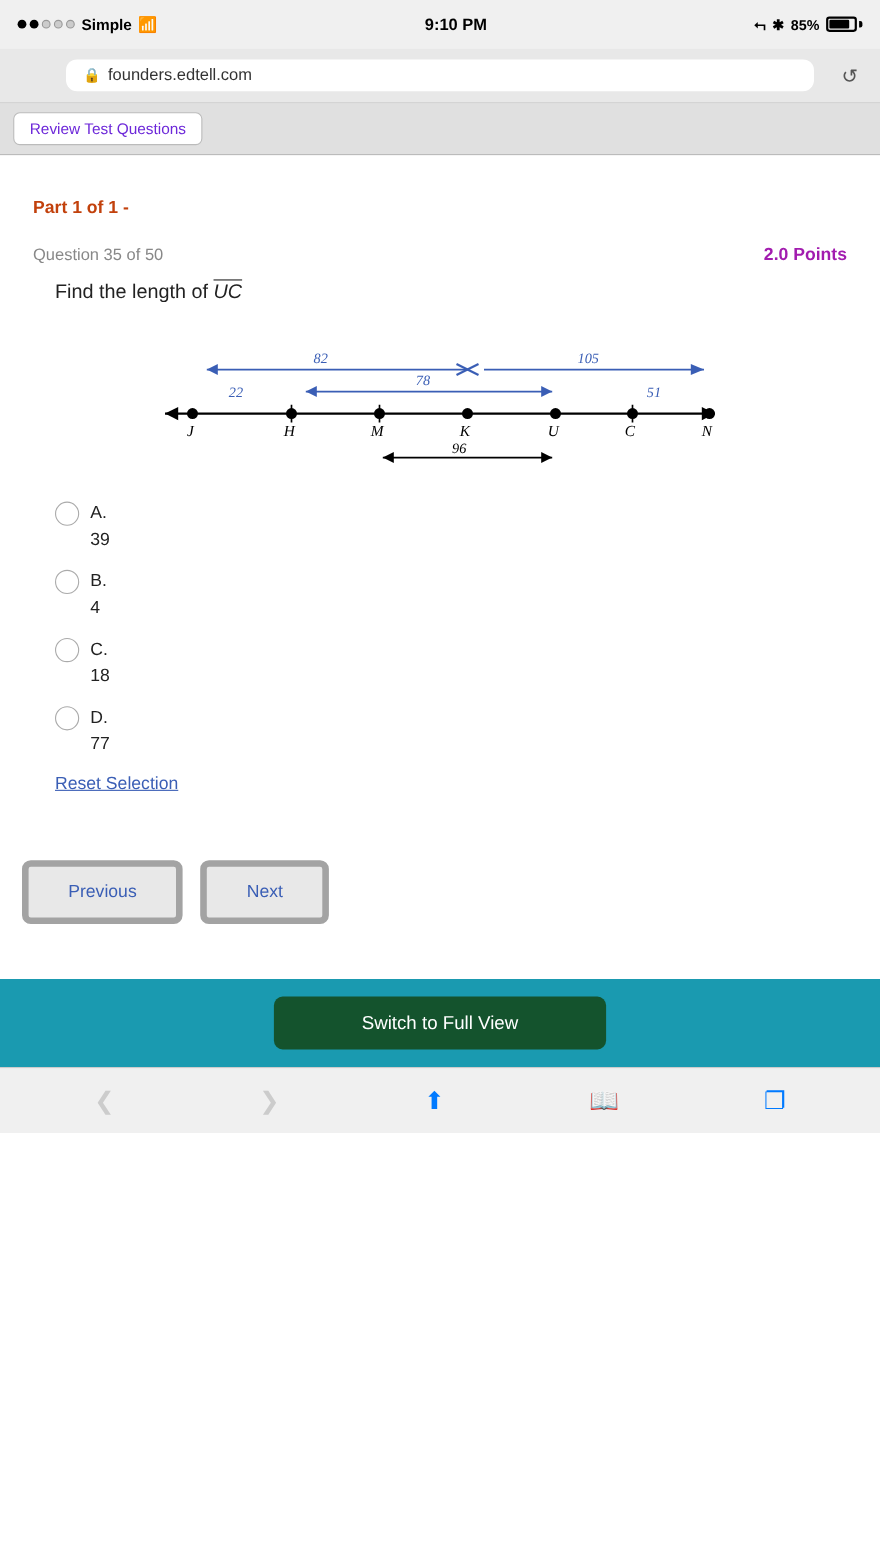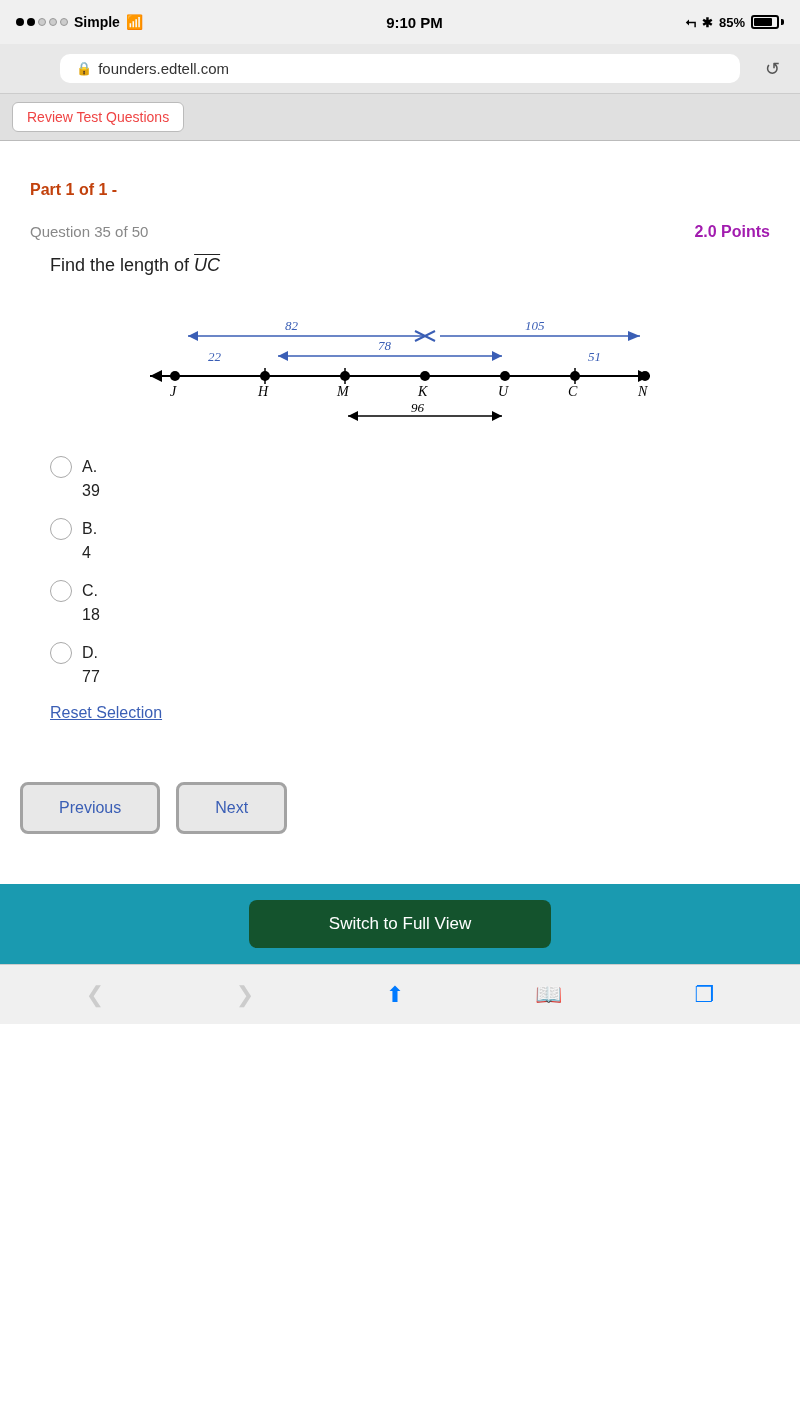--- a/index.html
+++ b/index.html
@@ -94,21 +94,21 @@
       background: #e0e0e0;
       border-bottom: 1px solid #bbb;
       padding: 8px 12px;
     }
     .tab-button {
       background: #fff;
       border: 1px solid #bbb;
       border-radius: 6px;
       padding: 6px 14px;
       font-size: 14px;
-      color: #ef4444;
+      color: #6d28d9;
       cursor: pointer;
     }
 
     
     .main-content {
       padding: 20px 30px;
       flex: 1;
     }
 
     .part-label {
@@ -205,21 +205,21 @@
     }
 
     
     .nav-buttons {
       display: flex;
       gap: 16px;
       padding: 20px 20px 30px 20px;
     }
     .nav-btn {
       background: #e8e8e8;
-      border: 3px solid #a3a3a3;
+      border: 6px solid #a3a3a3;
       border-radius: 8px;
       padding: 14px 36px;
       font-size: 16px;
       color: #3a5eb5;
       cursor: pointer;
       font-weight: 500;
     }
 
     
     .bottom-bar {

